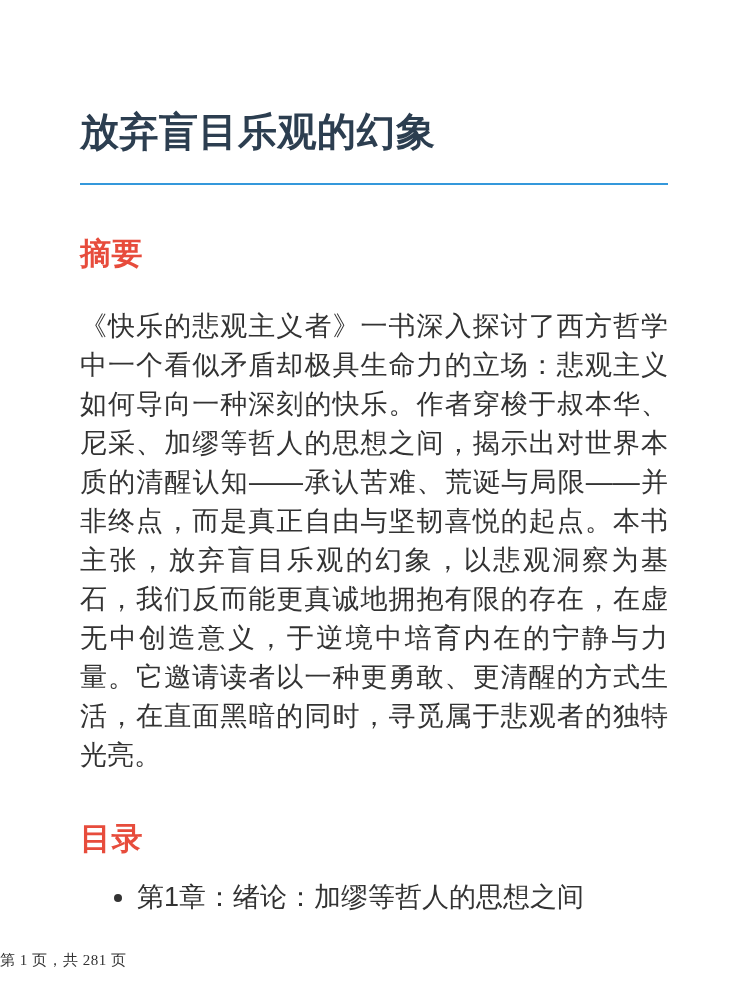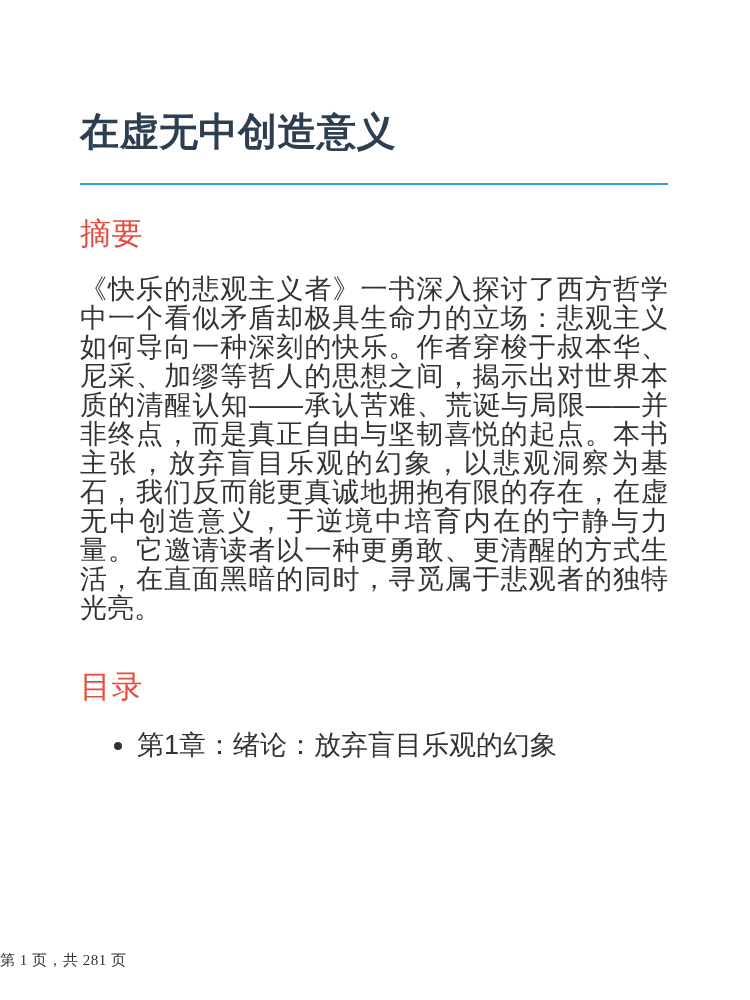--- a/index.html
+++ b/index.html
@@ -29,34 +29,34 @@
     color: #2c3e50;
     letter-spacing: 0.5px;
   }
   .title-rule {
     border: none;
     border-top: 2px solid #3498db;
     margin: 26px 0 0 0;
     width: 588px;
   }
   .section-heading {
-    margin: 29px 0 0 0;
+    margin: 49px 0 0 0;
     font-size: 31px;
     line-height: 1.3;
-    font-weight: 400;
+    font-weight: 700;
     color: #e74c3c;
     letter-spacing: 0.5px;
   }
   .toc-heading {
     margin-top: 44px;
   }
   .abstract-body {
-    margin: 21px 0 0 0;
+    margin: 33px 0 0 0;
     font-size: 27px;
-    line-height: 29px;
+    line-height: 39px;
     color: #333333;
     text-align: justify;
     text-justify: inter-character;
   }
   ul.toc-level-1 {
     margin: 19px 0 0 0;
     padding: 0 0 0 57px;
     list-style-type: disc;
     font-size: 27px;
     line-height: 39px;
@@ -77,31 +77,31 @@
     font-size: 15px;
     color: #333333;
     letter-spacing: 0.5px;
   }
 </style>
 </head>
 <body>
 
 <div class="page">
 
-  <h1 class="doc-title">在虚无中创造意义</h1>
+  <h1 class="doc-title">放弃盲目乐观的幻象</h1>
 
   <hr class="title-rule">
 
   <h2 class="section-heading">摘要</h2>
 
   <p class="abstract-body">《快乐的悲观主义者》一书深入探讨了西方哲学中一个看似矛盾却极具生命力的立场：悲观主义如何导向一种深刻的快乐。作者穿梭于叔本华、尼采、加缪等哲人的思想之间，揭示出对世界本质的清醒认知——承认苦难、荒诞与局限——并非终点，而是真正自由与坚韧喜悦的起点。本书主张，放弃盲目乐观的幻象，以悲观洞察为基石，我们反而能更真诚地拥抱有限的存在，在虚无中创造意义，于逆境中培育内在的宁静与力量。它邀请读者以一种更勇敢、更清醒的方式生活，在直面黑暗的同时，寻觅属于悲观者的独特光亮。</p>
 
   <h2 class="section-heading toc-heading">目录</h2>
 
   <ul class="toc-level-1">
     <li>
-      <span>第1章：绪论：放弃盲目乐观的幻象</span>
+      <span>第1章：绪论：加缪等哲人的思想之间</span>
     </li>
   </ul>
 
   <div class="page-footer">第 1 页，共 281 页</div>
 
 </div>
 
 </body></html>

